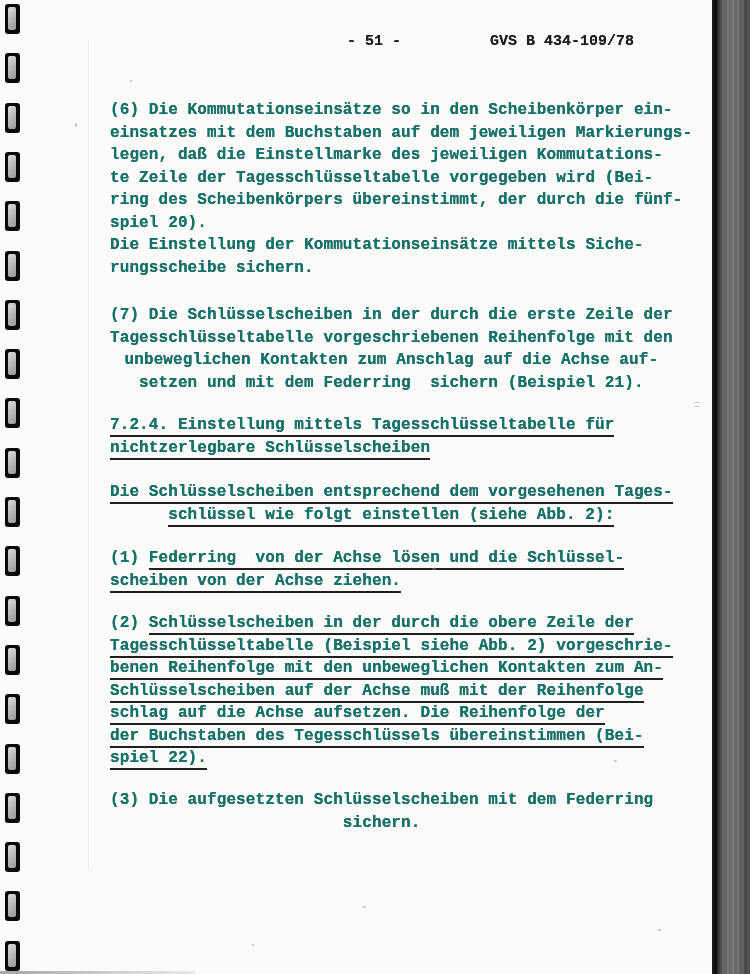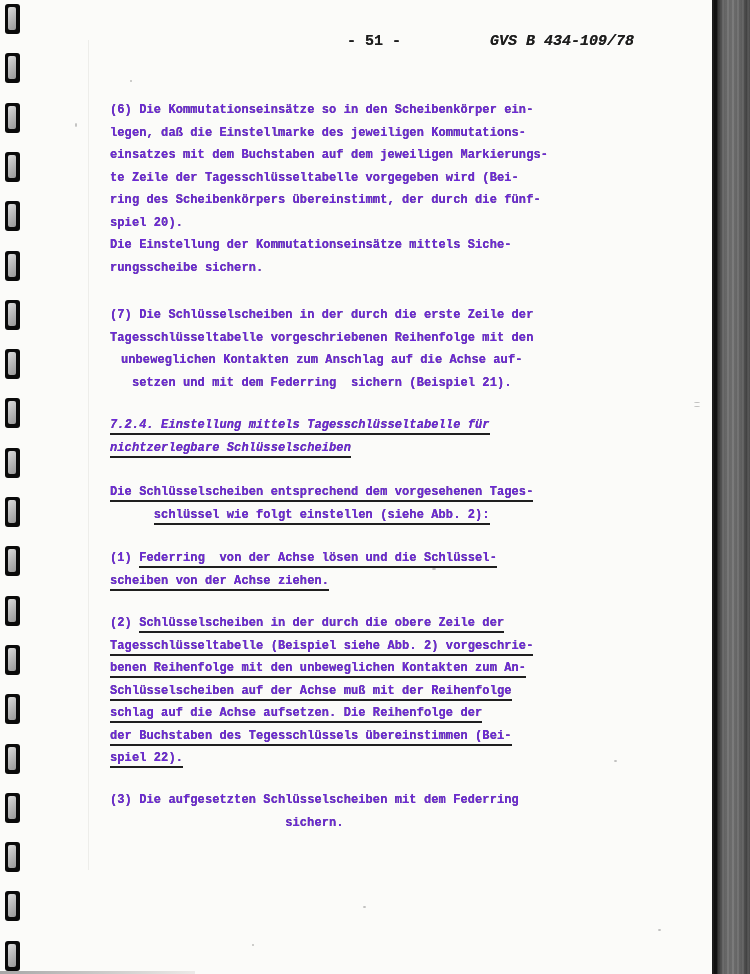--- a/index.html
+++ b/index.html
@@ -4,39 +4,39 @@
 <style>
   html,body{margin:0;padding:0;background:#ffffff;}
   .page{
     position:relative;width:750px;height:974px;overflow:hidden;
     background:#fbfbf9;
     font-family:"Liberation Mono","DejaVu Sans Mono",monospace;
   }
   
   .tblock{position:absolute;left:110px;}
   .tline{
-    white-space:pre;font-size:12px;line-height:22.5px;font-weight:bold;
-    color:#6d28d9;letter-spacing:0.1px;
+    white-space:pre;font-size:16px;line-height:22.5px;font-weight:bold;
+    color:#0f766e;letter-spacing:0.1px;
     text-shadow:0 0 0.6px rgba(25,25,25,.8);
   }
   .tline .u{border-bottom:2px solid #1f1f1f;padding-bottom:1px;}
   #para-6{top:99px;}
   #para-7{top:304px;text-align:center;}
-  #section-heading{top:414px;font-style:italic;}
+  #section-heading{top:414px;}
   #intro{top:481px;text-align:center;}
   #para-1{top:547px;}
   #para-2{top:612px;}
   #para-3{top:789px;text-align:center;}
   
   .hdr{
     position:absolute;top:33px;font-size:15px;font-weight:bold;color:#1d1d1d;
     white-space:pre;text-shadow:0 0 0.6px rgba(25,25,25,.8);
   }
   .hdr.page-num{left:347px;}
-  .hdr.doc-ref{left:490px;font-style:italic;}
+  .hdr.doc-ref{left:490px;}
   
   .hole{
     position:absolute;left:5px;width:15px;height:30px;
     background:#0a0a0a;border-radius:3px;
   }
   .hole::after{
     content:"";position:absolute;left:3px;top:3px;width:8px;height:23px;
     background:linear-gradient(135deg,#dcdcdc 0%,#b5b5b5 55%,#989898 100%);
     border-radius:2px;
   }
@@ -94,22 +94,22 @@
 
   <div class="right-band"></div>
   <div class="page-edge-line"></div>
   <div class="bottom-edge"></div>
 
   <div class="hdr page-num">- 51 -</div>
   <div class="hdr doc-ref">GVS B 434-109/78</div>
 
   <div class="tblock" id="para-6">
       <div class="tline"><span>(6) Die Kommutationseinsätze so in den Scheibenkörper ein-</span></div>
+      <div class="tline"><span>einsatzes mit dem Buchstaben auf dem jeweiligen Markierungs-</span></div>
       <div class="tline"><span>legen, daß die Einstellmarke des jeweiligen Kommutations-</span></div>
-      <div class="tline"><span>einsatzes mit dem Buchstaben auf dem jeweiligen Markierungs-</span></div>
       <div class="tline"><span>te Zeile der Tagesschlüsseltabelle vorgegeben wird (Bei-</span></div>
       <div class="tline"><span>ring des Scheibenkörpers übereinstimmt, der durch die fünf-</span></div>
       <div class="tline"><span>spiel 20).</span></div>
       <div class="tline"><span>Die Einstellung der Kommutationseinsätze mittels Siche-</span></div>
       <div class="tline"><span>rungsscheibe sichern.</span></div>
     </div>
   <div class="tblock" id="para-7">
       <div class="tline"><span>(7) Die Schlüsselscheiben in der durch die erste Zeile der</span></div>
       <div class="tline"><span>Tagesschlüsseltabelle vorgeschriebenen Reihenfolge mit den</span></div>
       <div class="tline"><span>unbeweglichen Kontakten zum Anschlag auf die Achse auf-</span></div>

